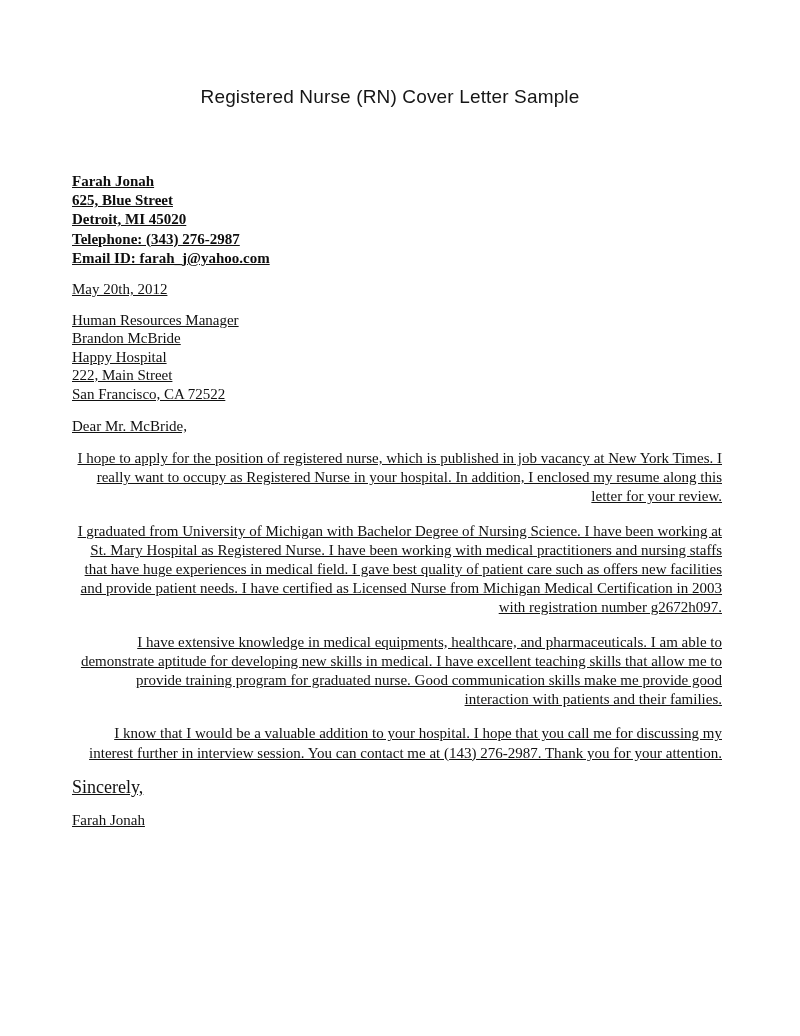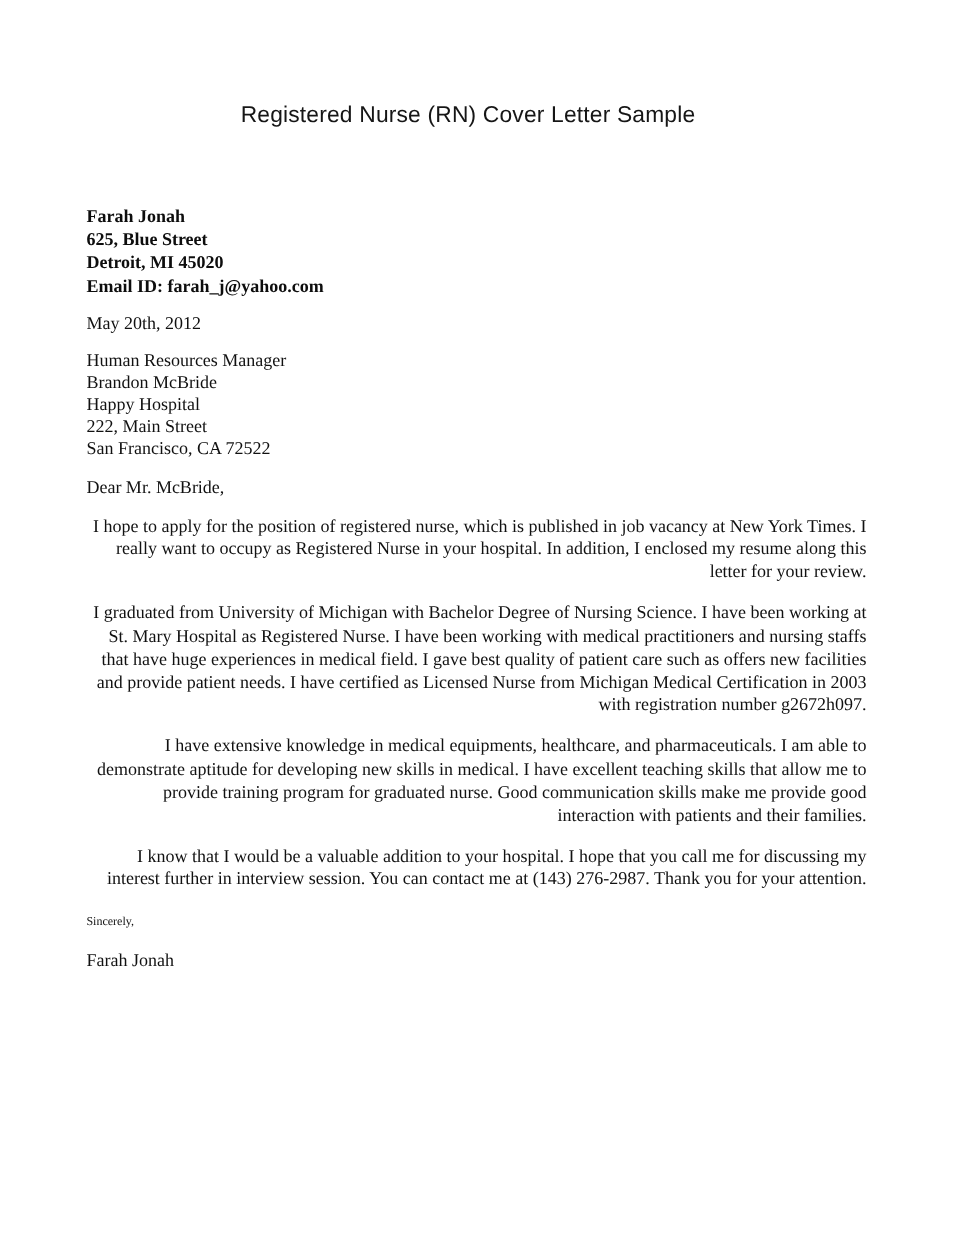--- a/index.html
+++ b/index.html
@@ -27,20 +27,21 @@
     font-size: 19px;
     font-weight: 400;
     color: #161616;
     letter-spacing: 0.15px;
   }
   .letter {
     position: absolute;
     top: 172px;
     left: 72px;
     width: 650px;
+    text-decoration: underline;
   }
   .sender-block {
     font-weight: bold;
     font-size: 15px;
     line-height: 19.2px;
     color: #0d0d0d;
   }
   .sender-block div {
     white-space: nowrap;
   }
@@ -60,21 +61,21 @@
     line-height: 19px;
   }
   .body-para {
     margin-top: 13px;
     font-size: 15px;
     line-height: 19.2px;
     text-align: right;
   }
   .closing {
     margin-top: 14px;
-    font-size: 10px;
+    font-size: 18px;
     line-height: 19px;
   }
   .signature {
     margin-top: 14px;
     font-size: 15px;
     line-height: 19px;
   }
 </style>
 </head>
 <body>
@@ -82,20 +83,21 @@
 <div class="page">
 
   <div class="doc-title">Registered Nurse (RN) Cover Letter Sample</div>
 
   <div class="letter">
 
     <div class="sender-block">
       <div>Farah Jonah</div>
       <div>625, Blue Street</div>
       <div>Detroit, MI 45020</div>
+      <div>Telephone: (343) 276-2987</div>
       <div>Email ID: farah_j@yahoo.com</div>
     </div>
 
     <div class="date-line">May 20th, 2012</div>
 
     <div class="recipient-block">
       <div>Human Resources Manager</div>
       <div>Brandon McBride</div>
       <div>Happy Hospital</div>
       <div>222, Main Street</div>

